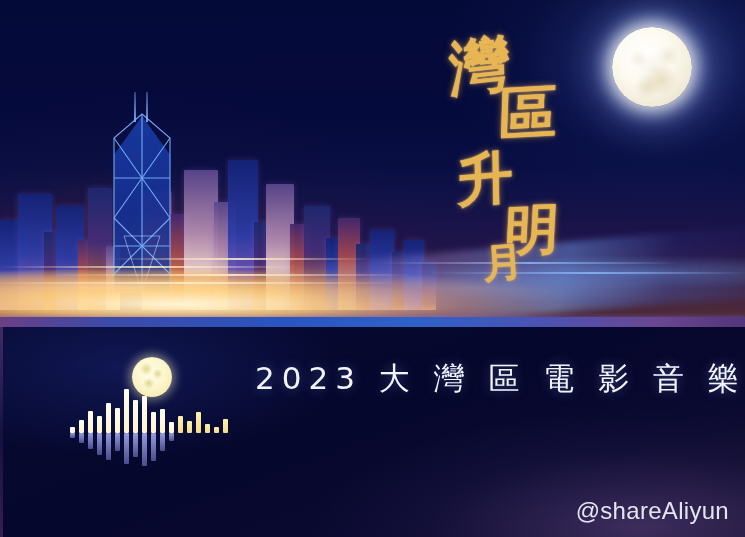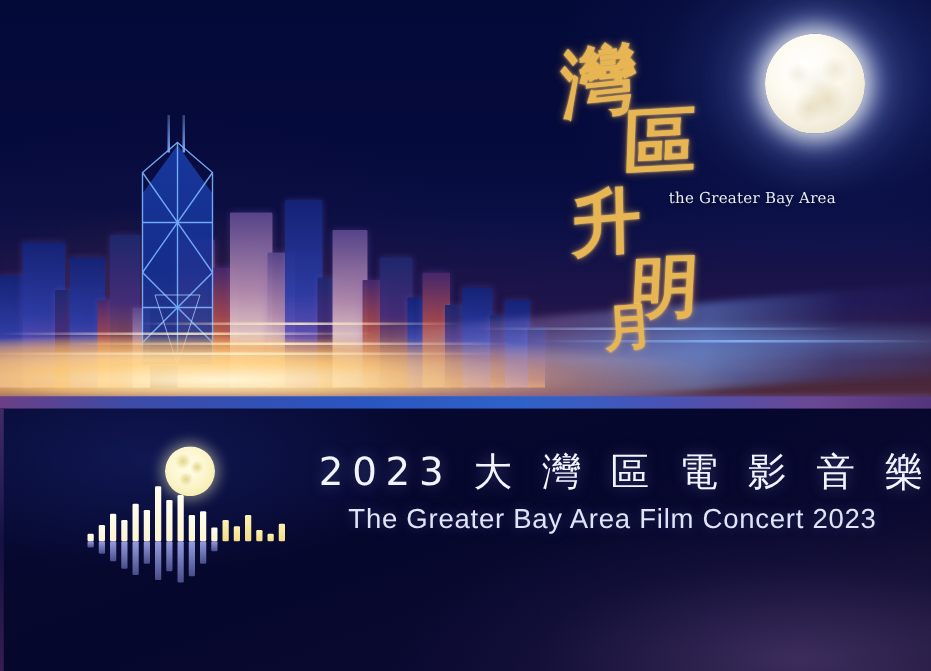--- a/index.html
+++ b/index.html
@@ -247,21 +247,20 @@
 
     <div class="callig">
       <span class="cg0">灣</span>
       <span class="cg1">區</span>
       <span class="cg2">升</span>
       <span class="cg3">明</span>
       <span class="cg4">月</span>
     </div>
 
     <div class="sub-en">
-      <div>the Greater Bay Area</div>
     </div>
   </div>
 
   <div class="divider"></div>
 
   <div class="banner">
     <div class="banner-edge-l"></div>
 
     <div class="logo">
       <div class="moon-sm"></div>
@@ -294,18 +293,18 @@
         <div class="bar gold" style="left:117px; height:12px;"></div>
         <div class="bar gold" style="left:126px; height:21px;"></div>
         <div class="bar gold" style="left:135px; height:9px;"></div>
         <div class="bar gold" style="left:144px; height:6px;"></div>
         <div class="bar gold" style="left:153px; height:14px;"></div>
       </div>
     </div>
 
     <div class="txt">
       <div class="t-cn">2023 大 灣 區 電 影 音 樂 晚 會</div>
-      <div class="t-en">The Greater Bay Area Film Concert 2023</div>
-    </div>
-
+    </div>
+
+    <div class="watermark">@shareAliyun</div>
   </div>
 
 </div>
 
 </body></html>

